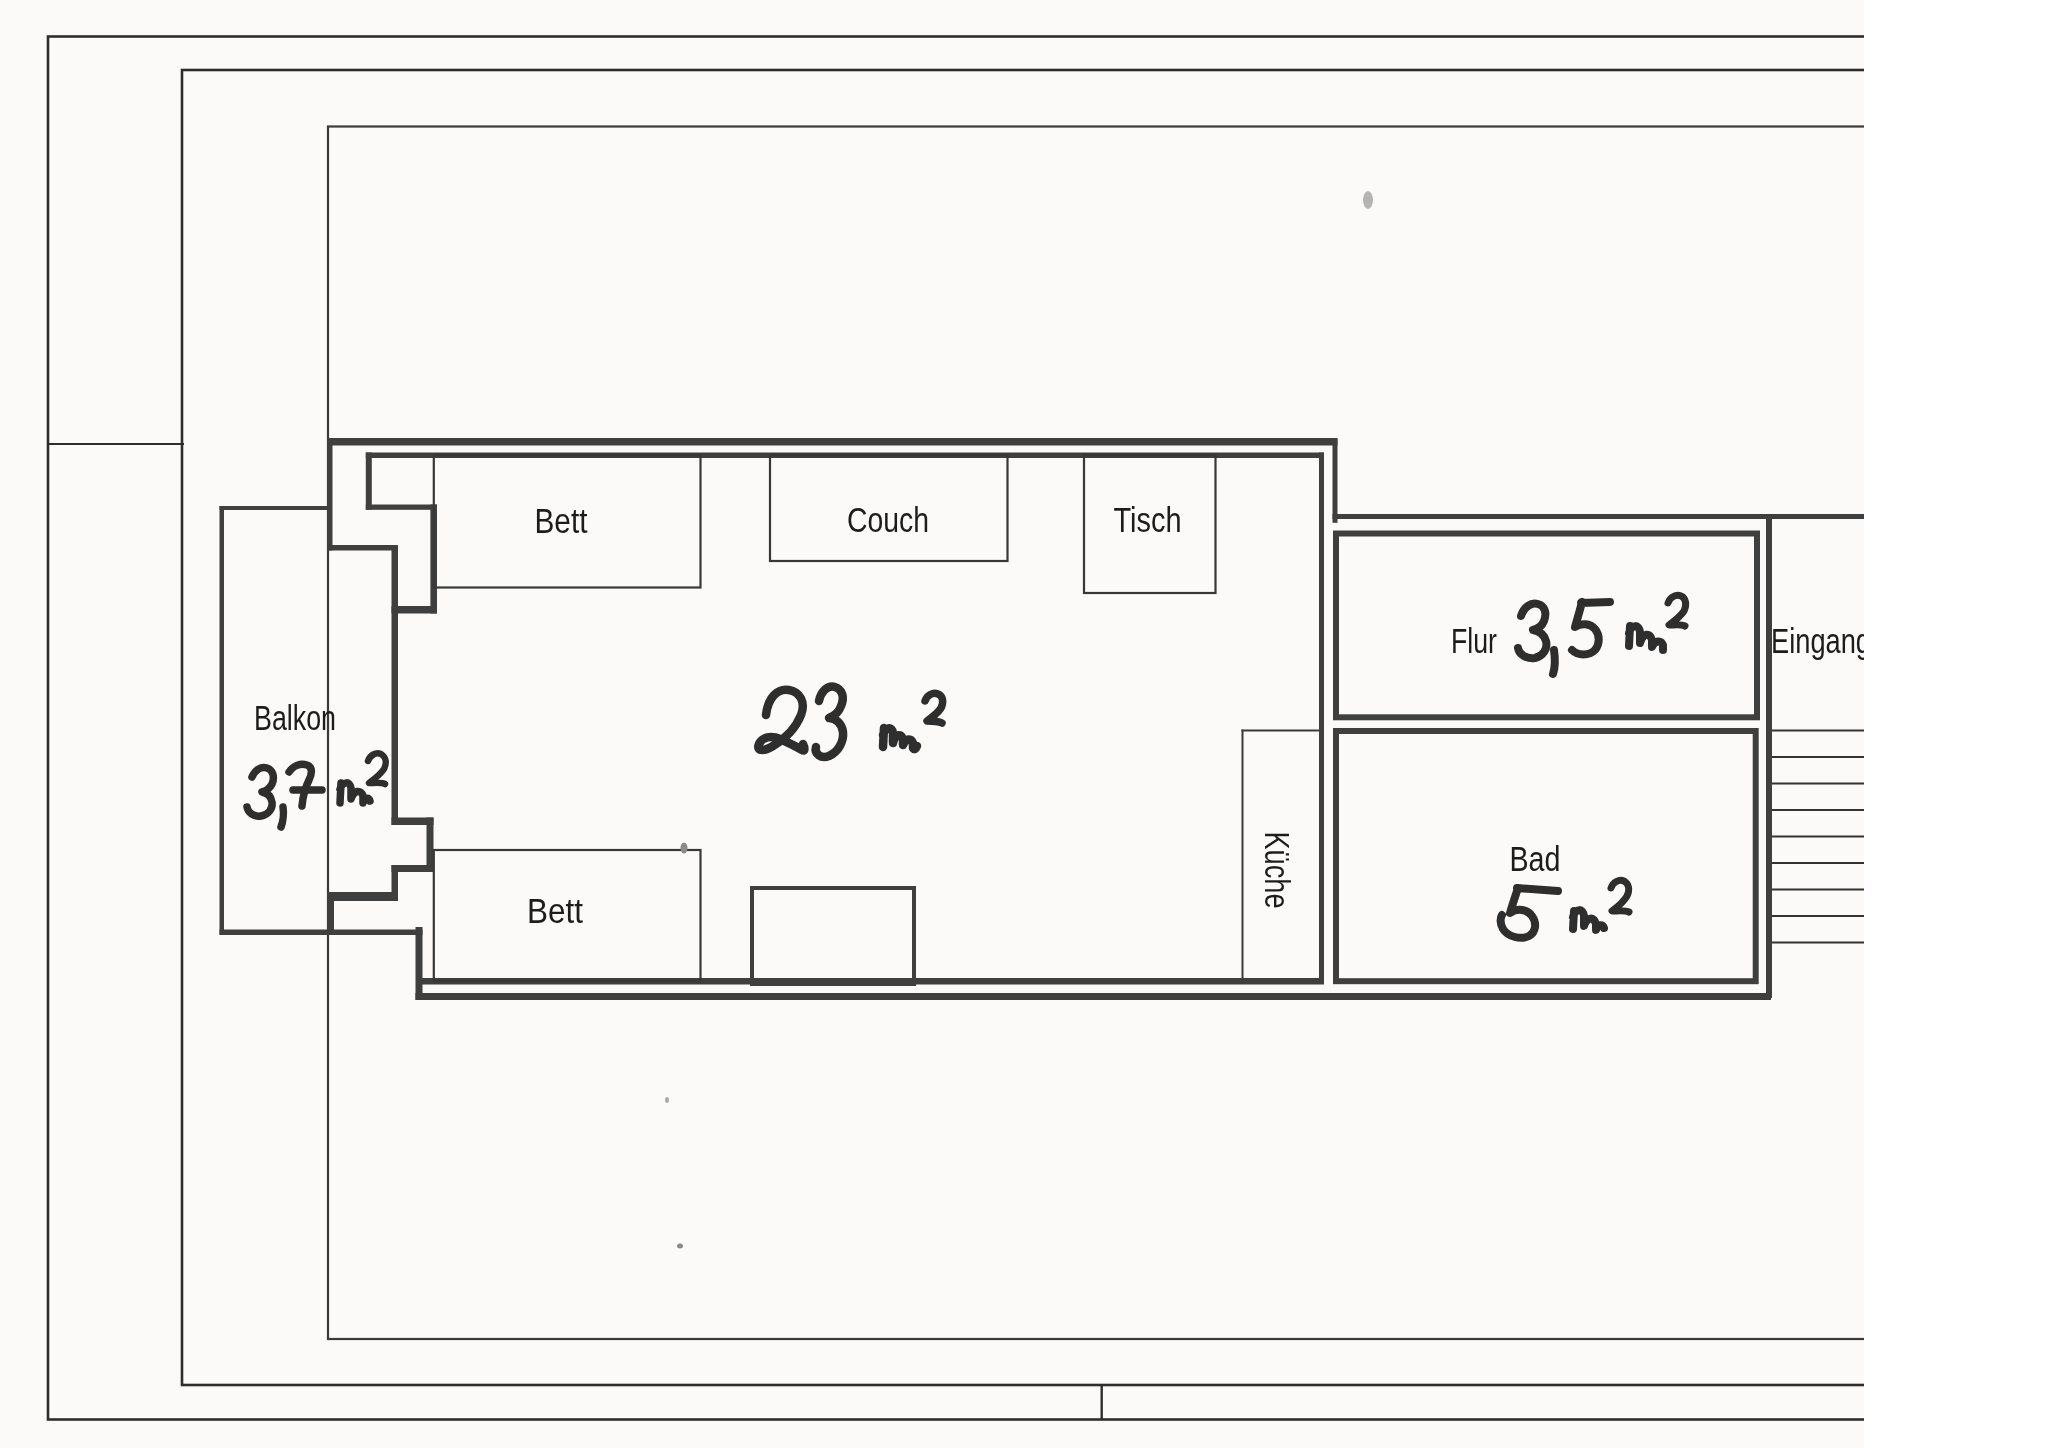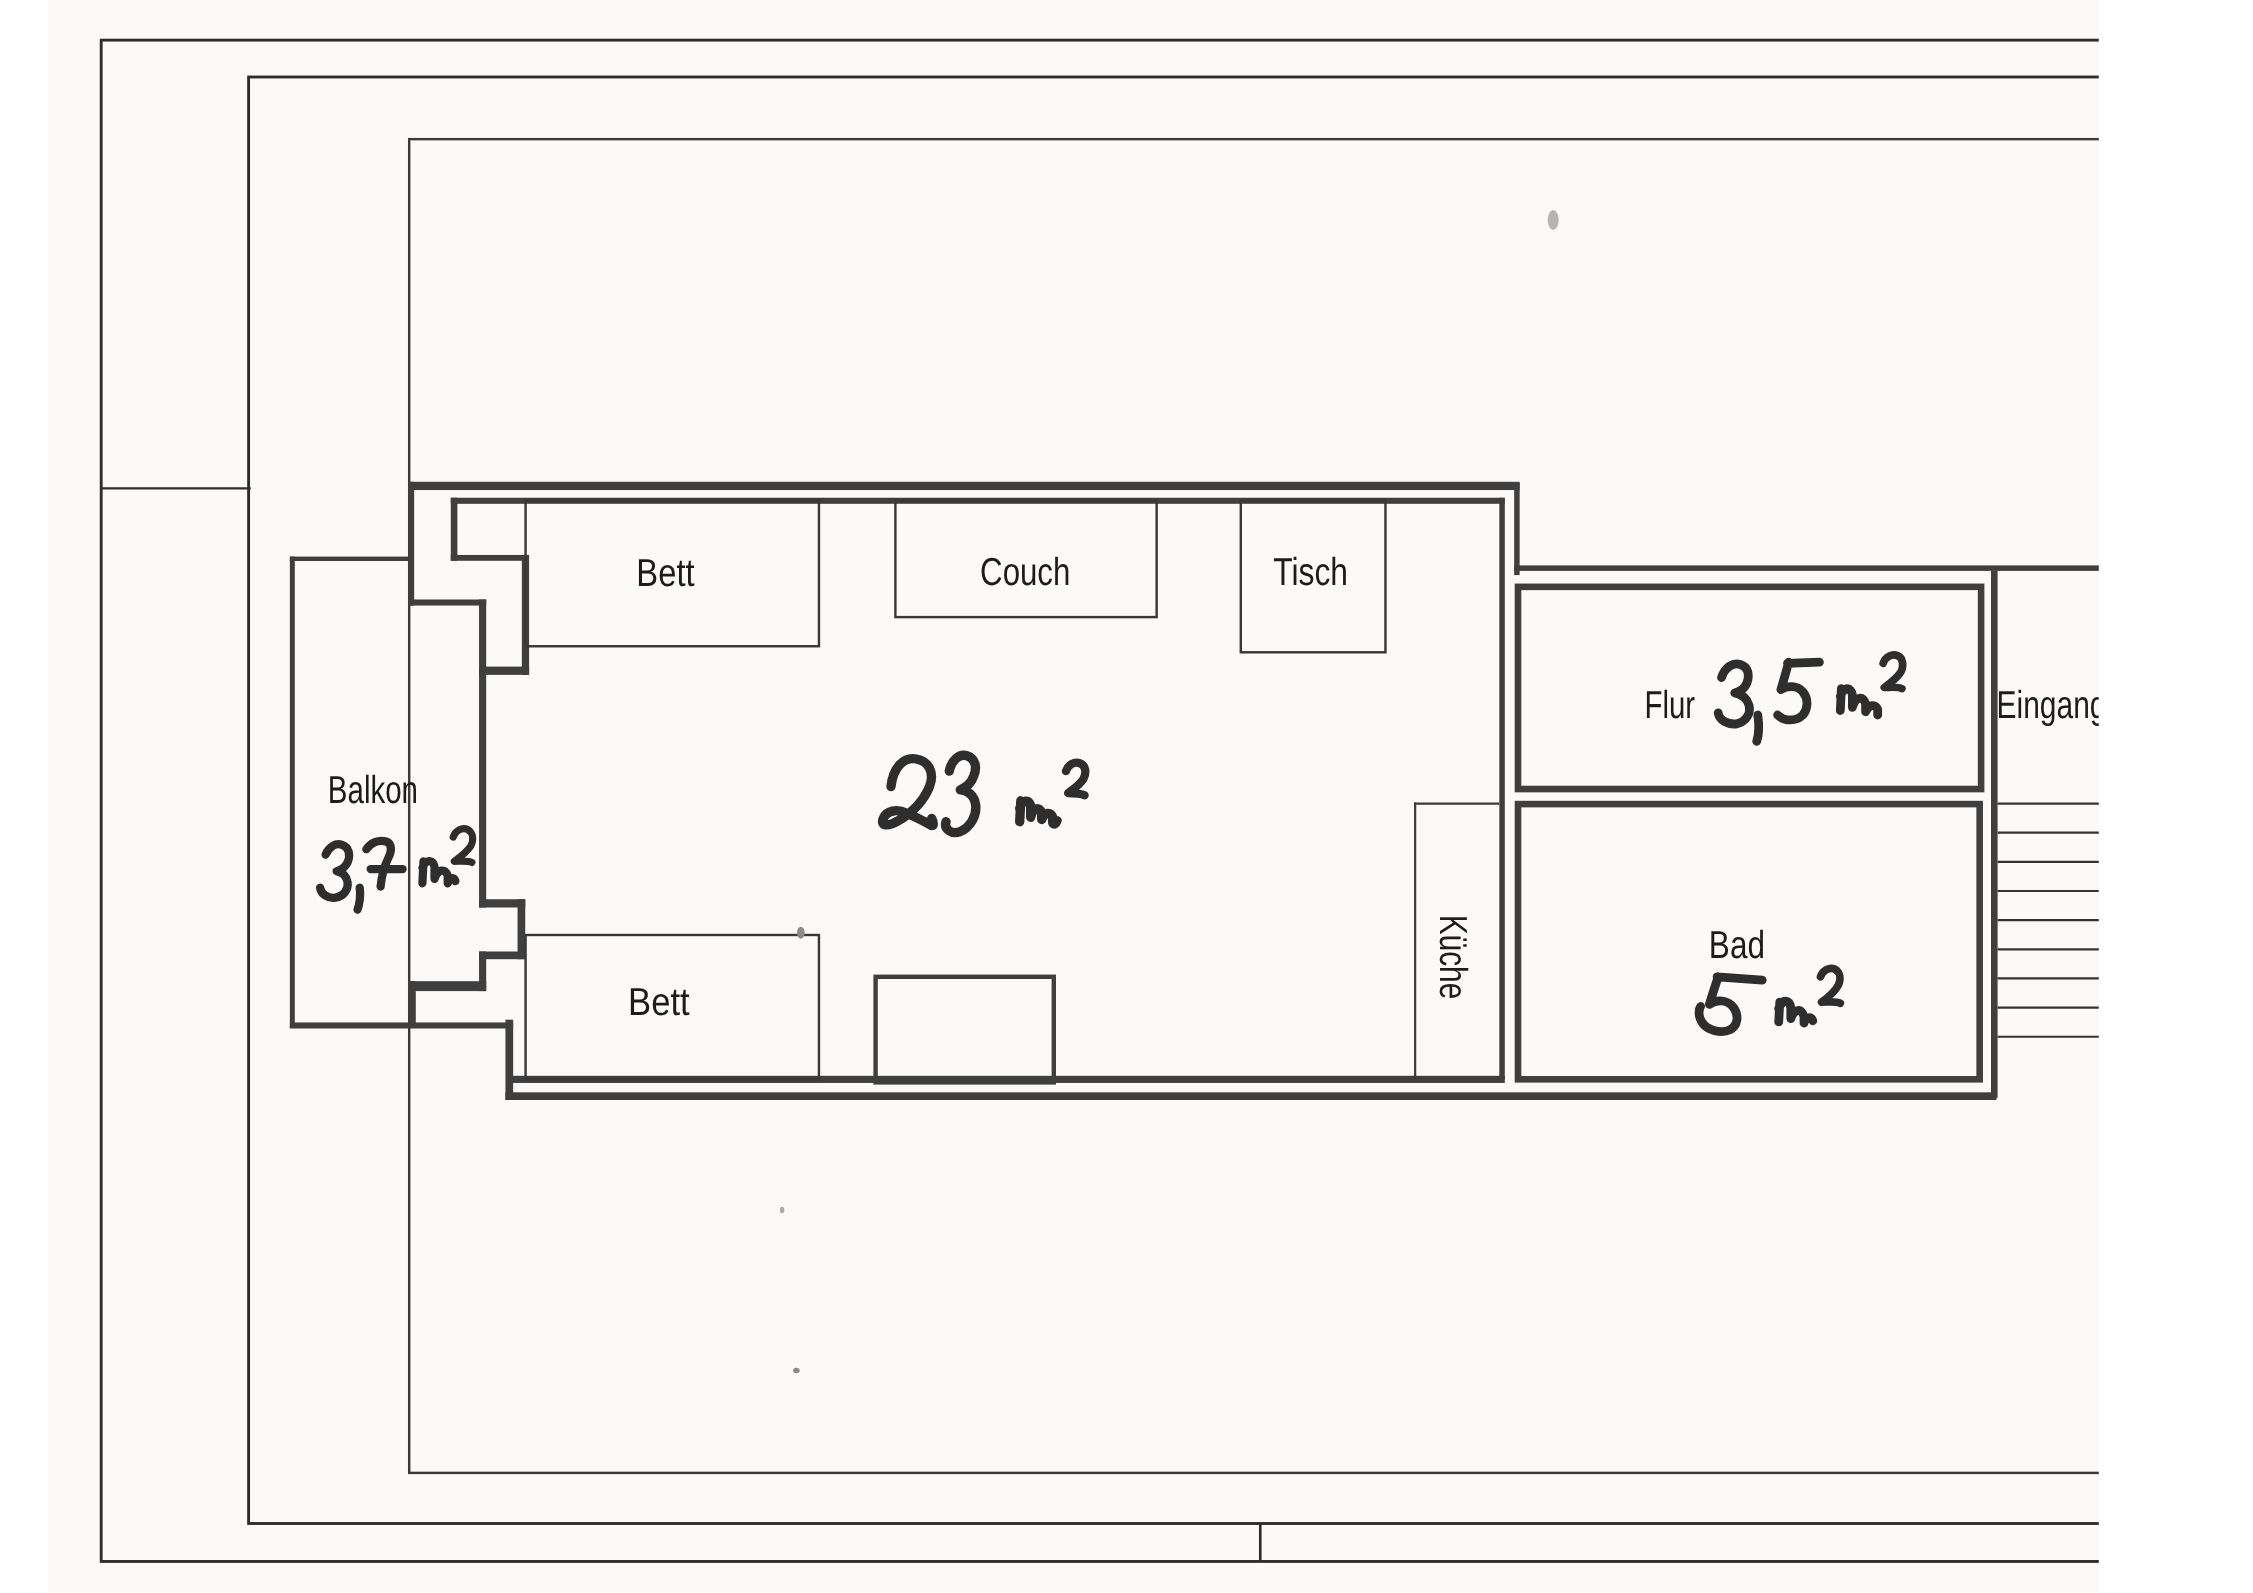--- a/index.html
+++ b/index.html
@@ -1,17 +1,17 @@
 <!DOCTYPE html>
 <html><head>
 <meta charset="utf-8">
 <style>
   html,body{margin:0;padding:0;background:#ffffff;}
   #page{position:relative;width:1864px;height:1448px;background:#fbfaf8;overflow:hidden;
-        font-family:"Liberation Sans", sans-serif;margin-left:44px;}
+        font-family:"Liberation Sans", sans-serif;}
   svg{position:absolute;left:0;top:0;}
   text{font-family:"Liberation Sans", sans-serif;fill:#1c1c1c;}
 </style>
 </head>
 <body>
 
 <div id="page">
 <svg width="2048" height="1448" viewBox="0 0 2048 1448">
 
   <rect x="0" y="0" width="2048" height="1448" fill="#fbfaf8"></rect>

